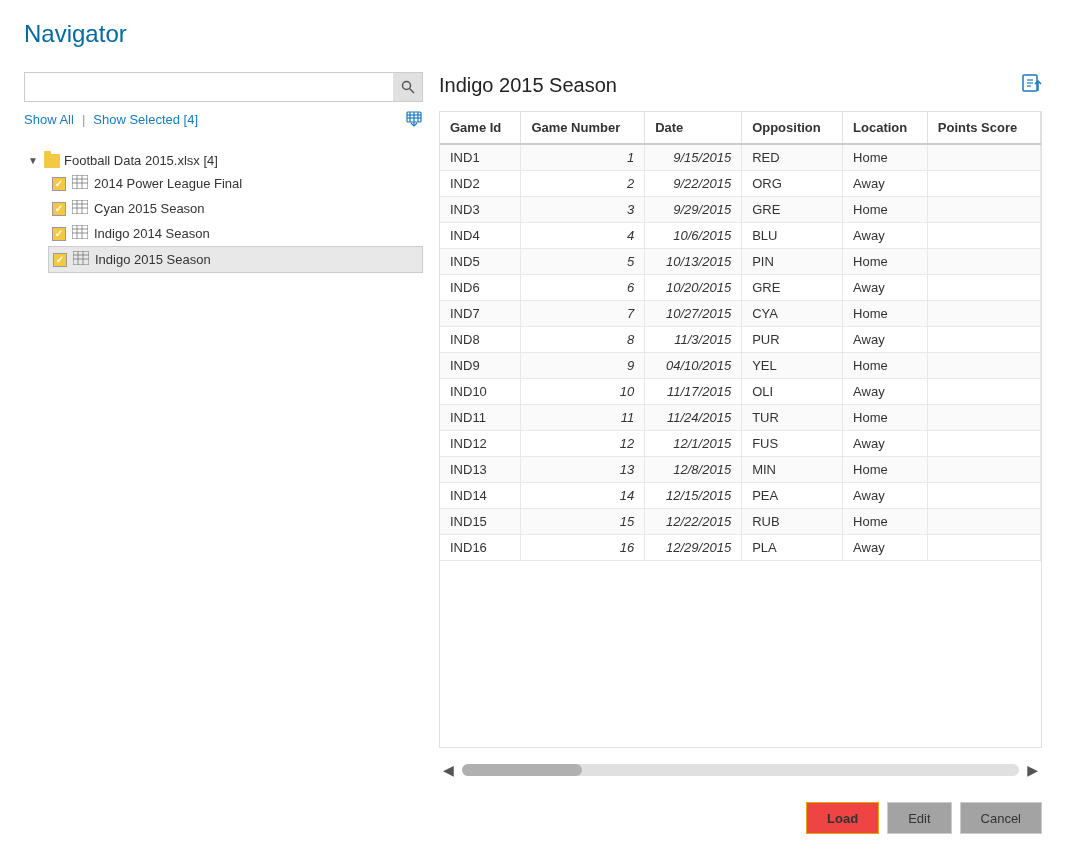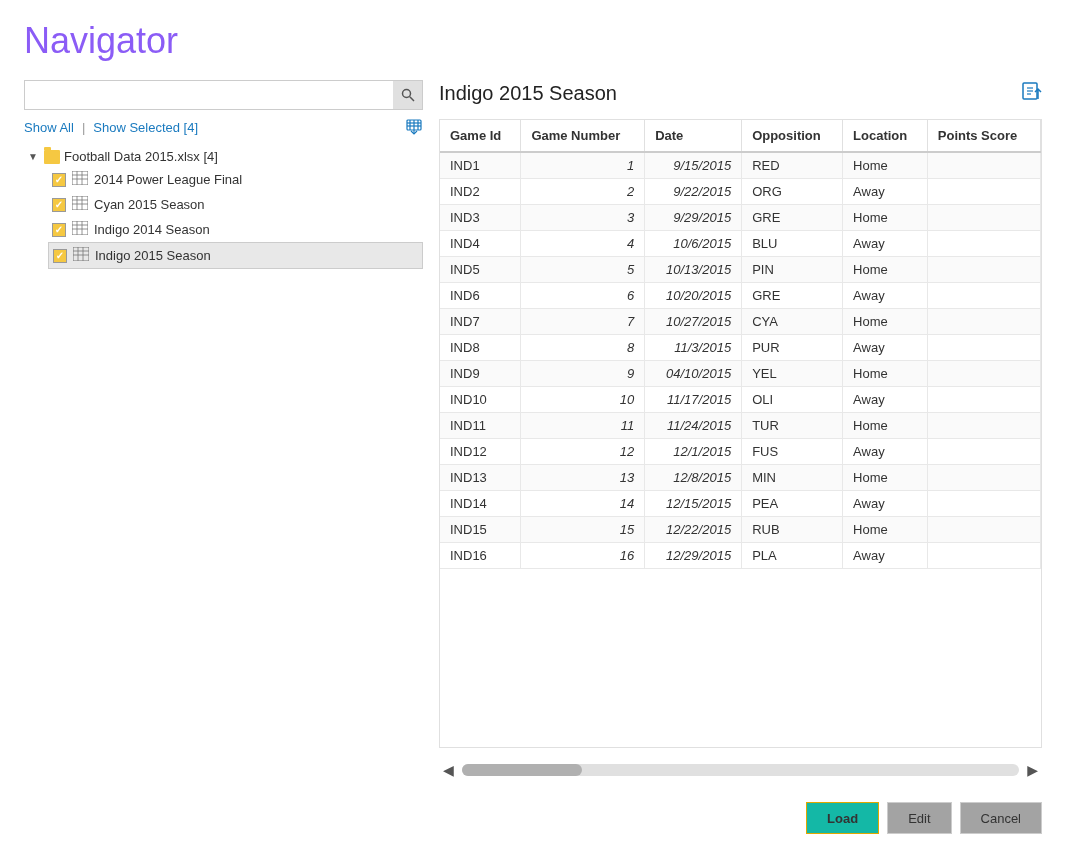--- a/index.html
+++ b/index.html
@@ -14,24 +14,24 @@
     }
 
     .main-container {
       display: flex;
       flex-direction: column;
       height: 100%;
       padding: 20px 24px 0 24px;
     }
 
     .page-title {
-      font-size: 36px;
+      font-size: 24px;
       font-weight: 300;
-      color: #8b5cf6;
-      margin-bottom: 18px;
+      color: #0369a1;
+      margin-bottom: 24px;
     }
 
     .content-area {
       display: flex;
       flex: 1;
       gap: 0;
       min-height: 0;
     }
 
     
@@ -68,21 +68,21 @@
       border-left: none;
       cursor: pointer;
       display: flex;
       align-items: center;
       justify-content: center;
     }
 
     .filter-row {
       display: flex;
       align-items: center;
-      margin-bottom: 8px;
+      margin-bottom: 20px;
       gap: 0;
     }
 
     .show-all-link {
       color: #1a7abf;
       cursor: pointer;
       text-decoration: none;
       font-size: 13px;
     }
 
@@ -326,21 +326,21 @@
       height: 32px;
       padding: 0 20px;
       font-size: 13px;
       cursor: pointer;
       border: 1px solid #ccc;
       background: #a3a3a3;
       color: #333;
     }
 
     .btn-primary {
-      background: #14b8a6;
+      background: #ef4444;
       border: 1px solid #e0a800;
       color: #333;
       font-weight: 600;
     }
   </style>
 </head>
 <body>
 
 <div class="main-container">
 

